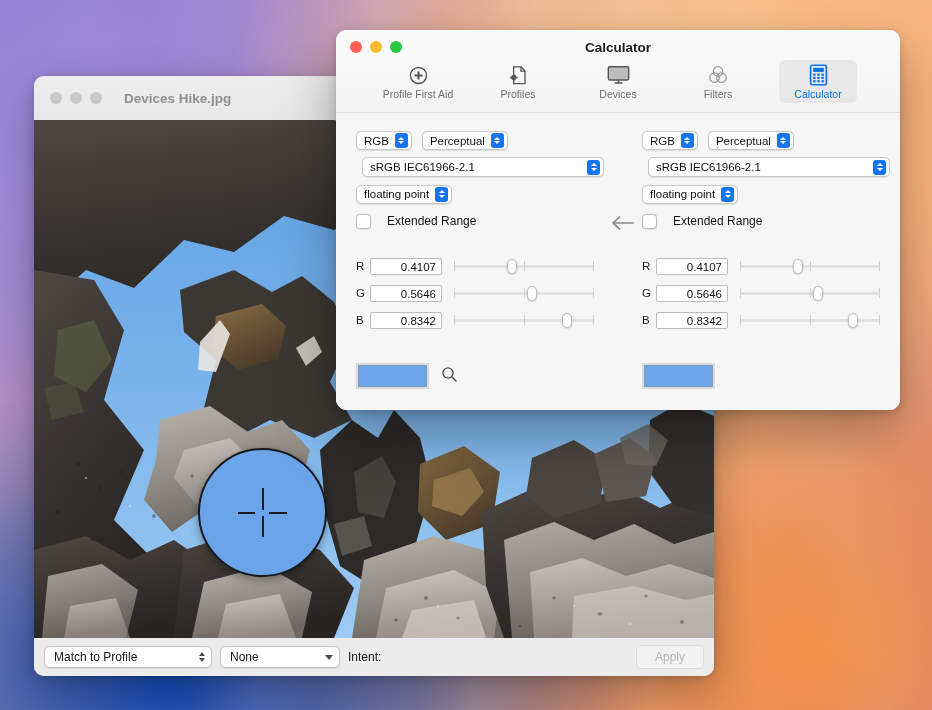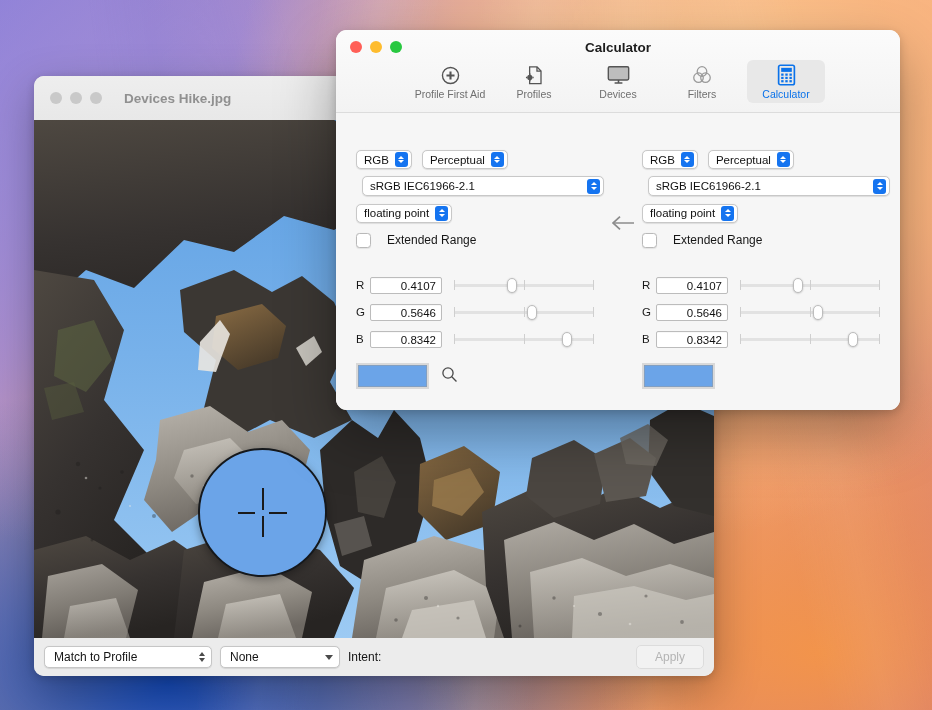--- a/index.html
+++ b/index.html
@@ -119,21 +119,21 @@
   #calc-dots .d { width: 12px; height: 12px; border-radius:50%; }
   .d-red { background: #ff5f57; }
   .d-yellow { background: #febc2e; }
   .d-green { background: #28c840; }
   #calc-title {
     text-align:center; font-size: 13.5px; font-weight: bold;
     color:#1d1d1d; padding-top: 10px;
   }
   #toolbar {
     display:flex; justify-content:center; align-items:flex-end;
-    gap: 6px; margin-top: 5px;
+    gap: 22px; margin-top: 5px;
   }
   .tb-item {
     width: 74px;
     display:flex; flex-direction:column; align-items:center;
     padding: 4px 2px 3px 2px;
     border-radius: 6px;
     cursor: default;
   }
   .tb-item.selected { background: #e8e8e8; }
   .tb-label { font-size: 10.5px; color: #6f6f6f; margin-top: 2px; white-space:nowrap;}
@@ -144,21 +144,21 @@
   #calc-body {
     position:relative;
     padding: 0;
     height: 298px;
     background: #f6f6f6;
   }
   .panel { position:absolute; top: 0; width: 248px; }
   #panel-left  { left: 20px; }
   #panel-right { left: 306px; }
 
-  .row1 { display:flex; gap: 10px; margin-top: 37px; align-items:center; }
+  .row1 { display:flex; gap: 10px; margin-top: 18px; align-items:center; }
 
   .popup {
     display:inline-flex; align-items:center;
     background:#ffffff;
     border: 0.5px solid #c8c8c8;
     border-radius: 5px;
     height: 19px;
     box-shadow: 0 0.5px 1px rgba(0,0,0,0.10);
     padding: 0 3px 0 7px;
     font-size: 11.5px; color:#111;

